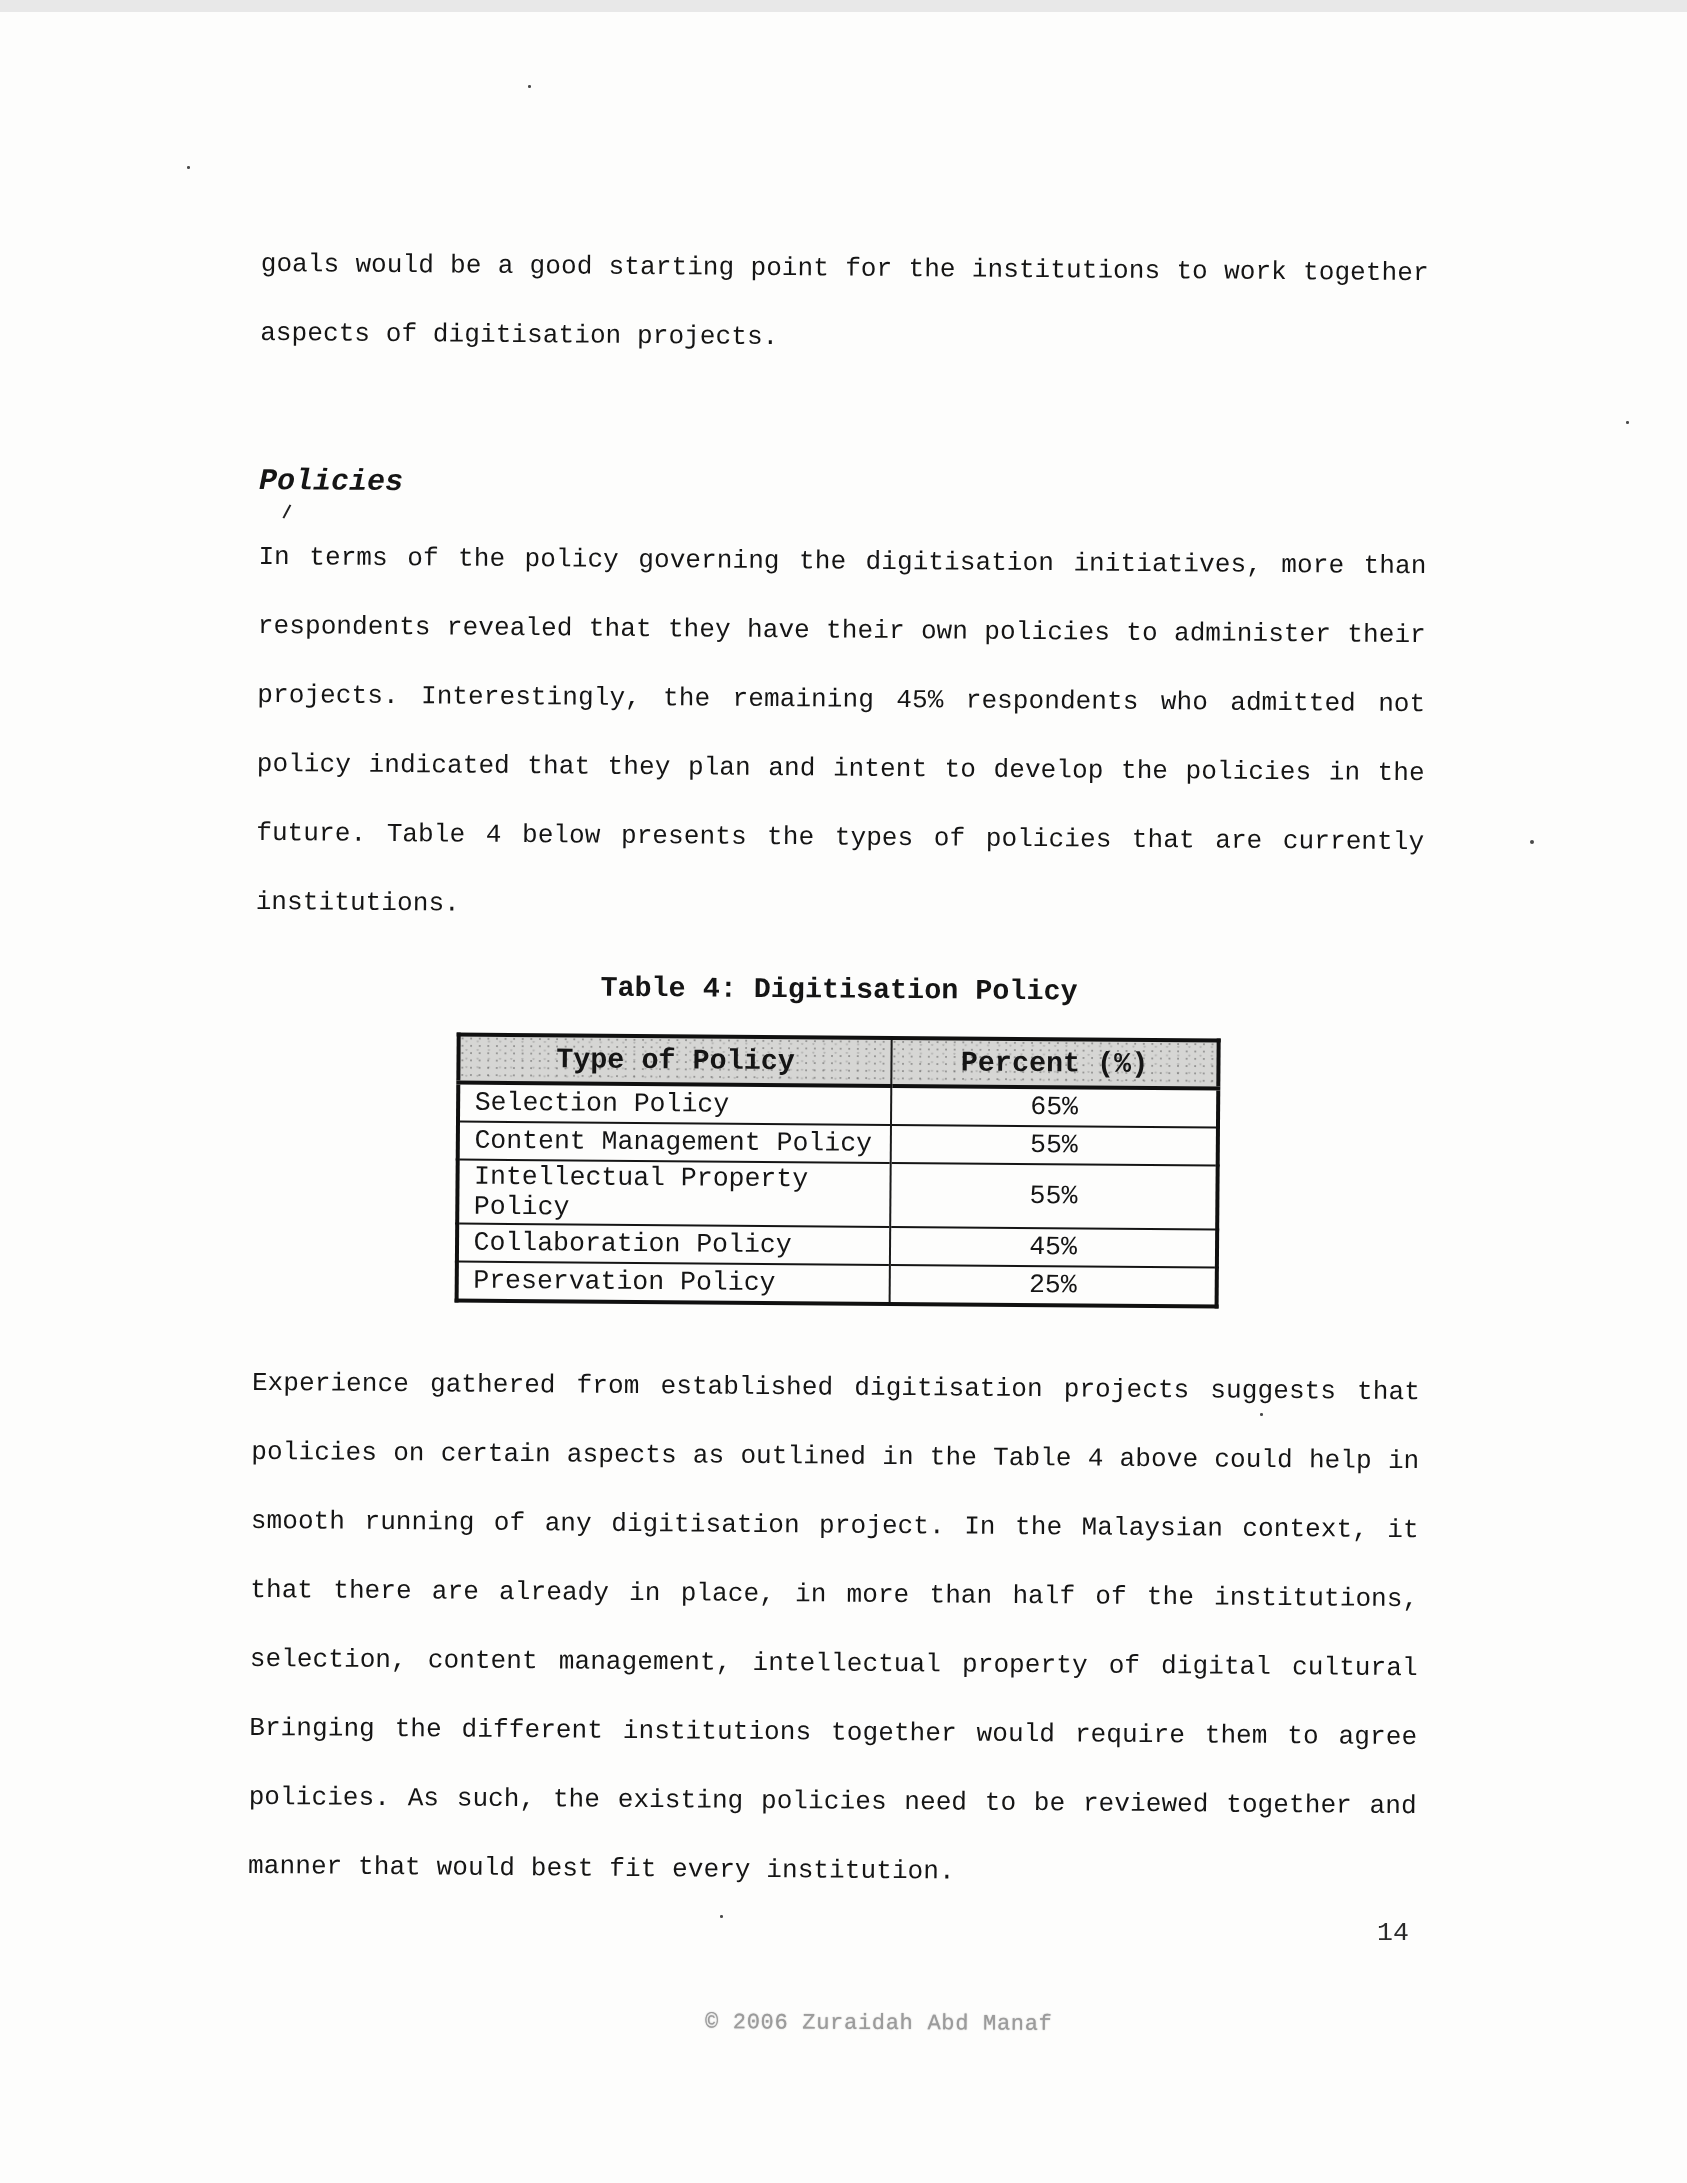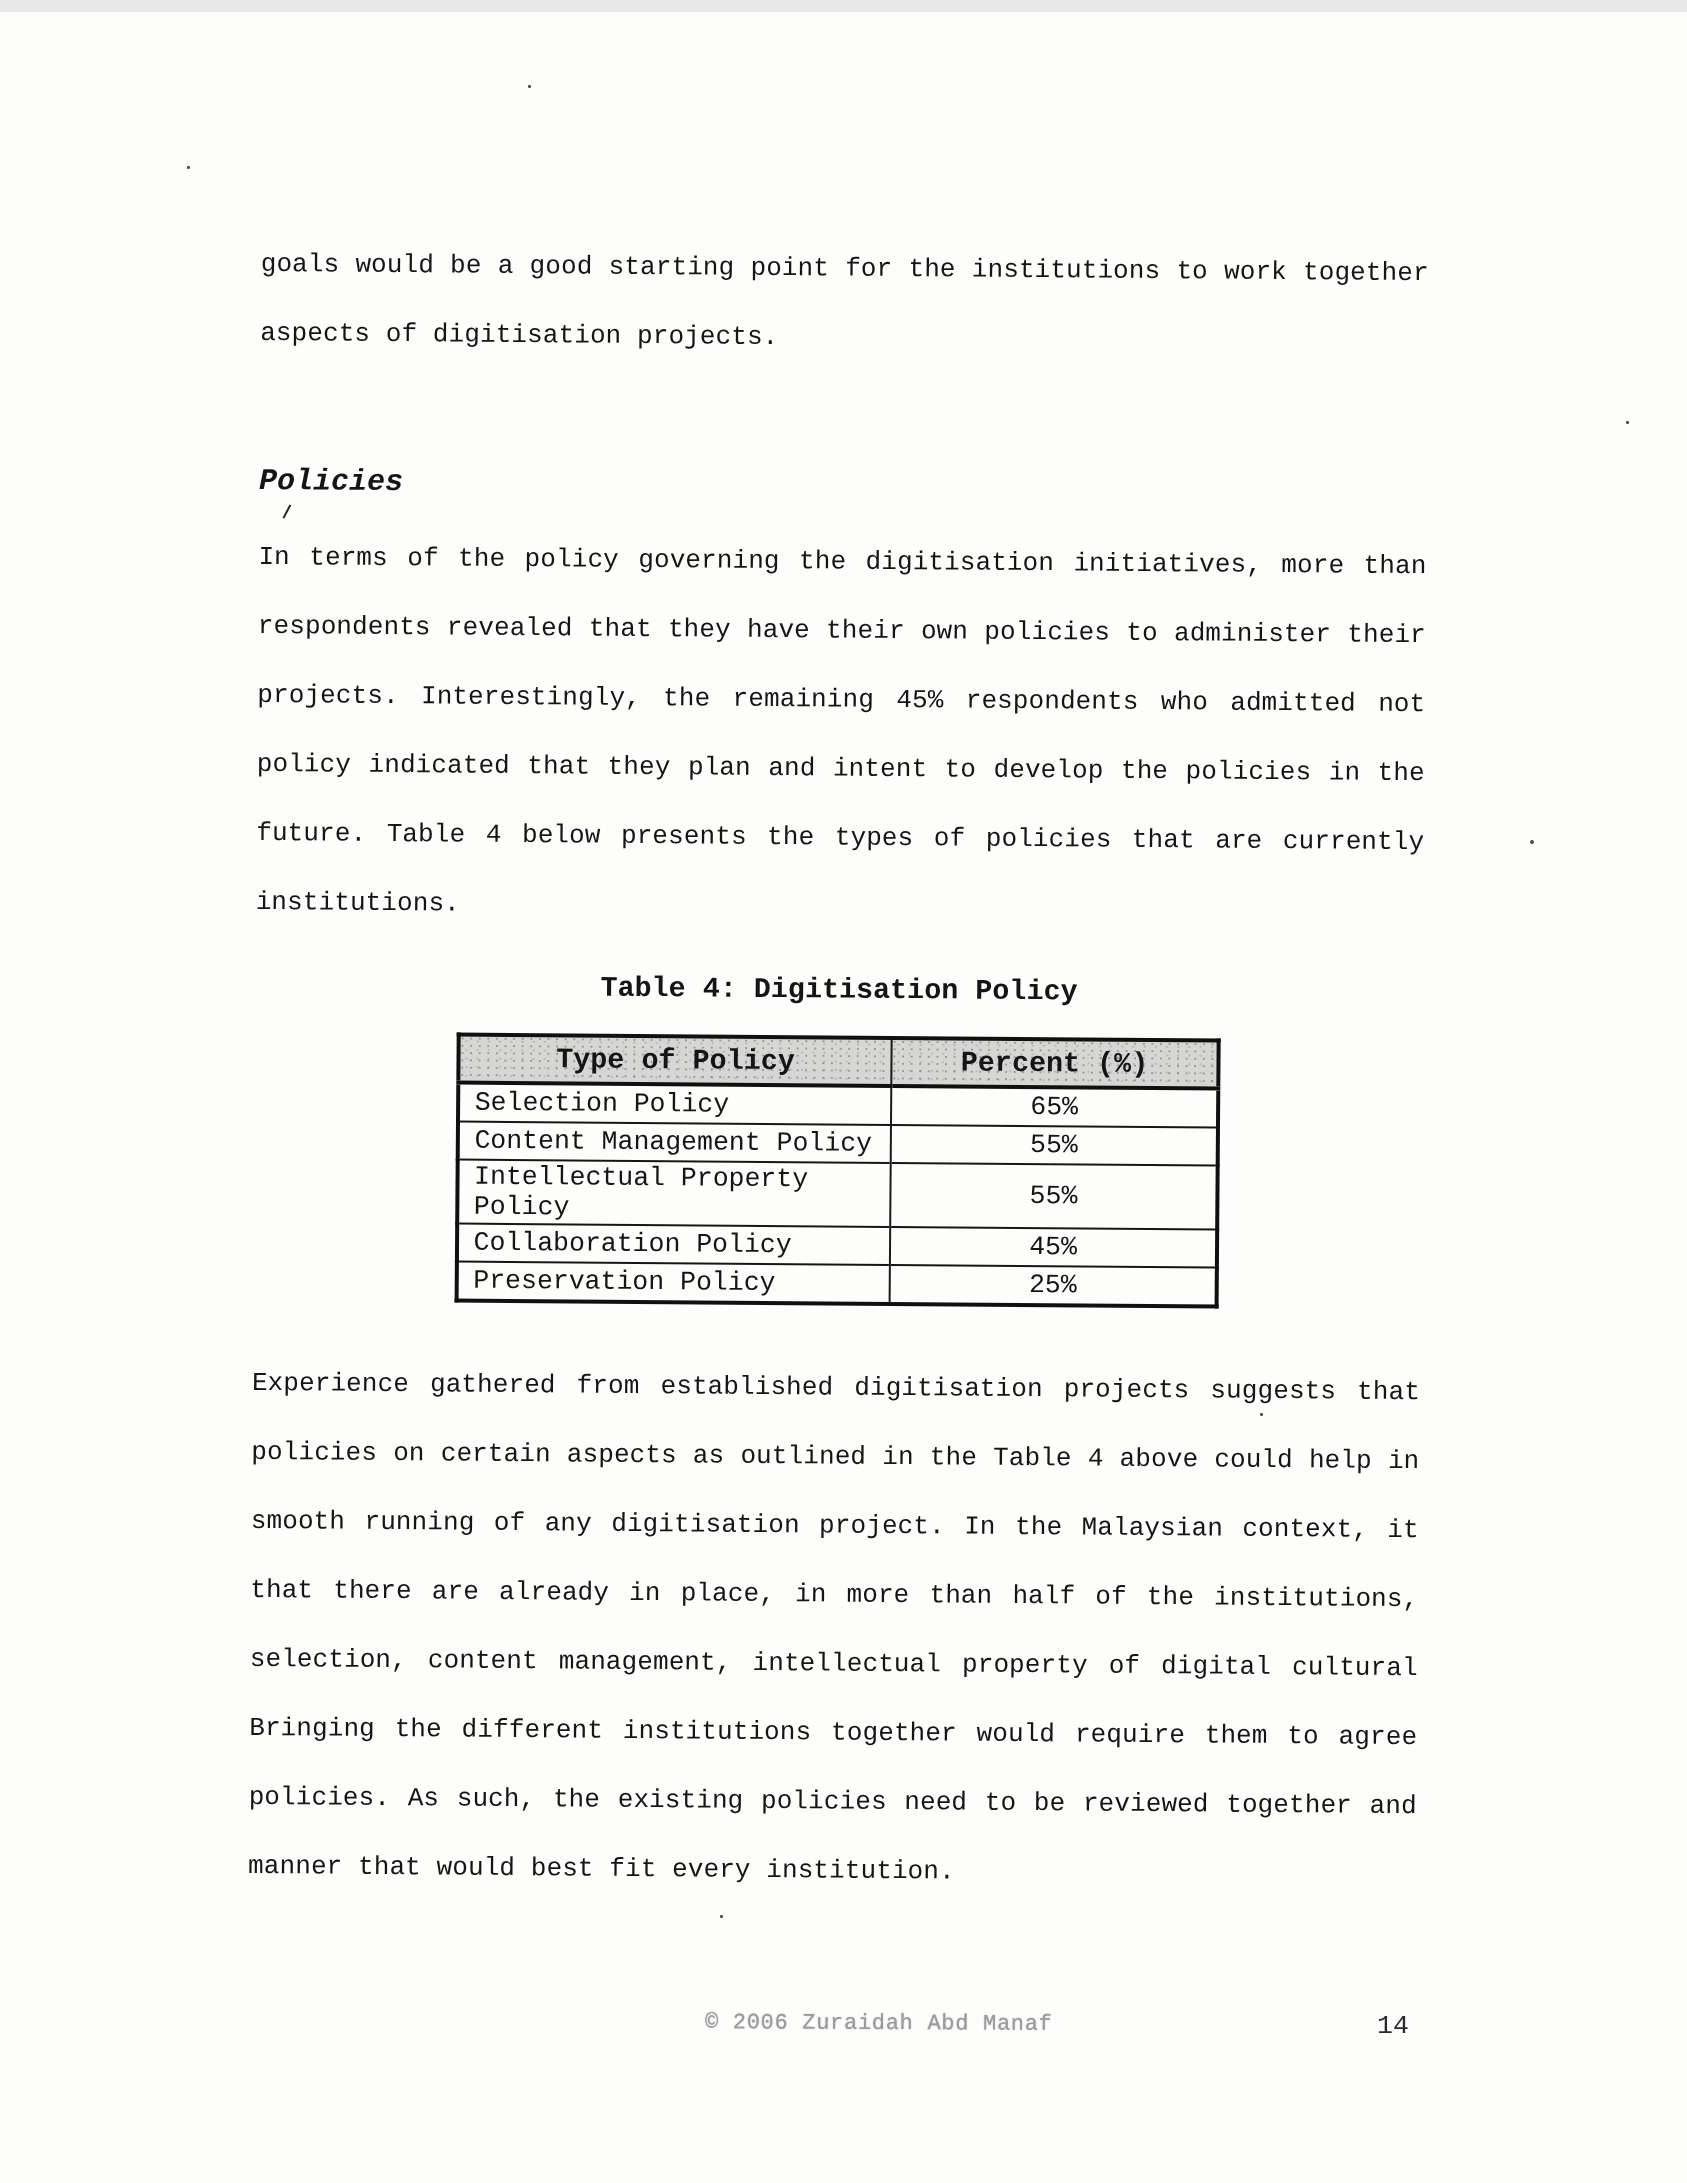--- a/index.html
+++ b/index.html
@@ -79,21 +79,21 @@
     position:absolute;
     left:705px; top:1999px;
     font-size:22px;
     color:#9b9b9b;
     letter-spacing:0.7px;
     text-shadow:0 0 1.3px rgba(150,150,150,0.9);
     transform:rotate(0.3deg);
   }
   .footer-pagenum {
     position:absolute;
-    left:1377px; top:1999px;
+    left:1377px; top:1906px;
     font-size:26.5px;
     color:#2a2a2a;
   }
   .speck { position:absolute; background:#4a4a4a; border-radius:50%; }
   .tickmark {
     position:absolute;
     width:2px; height:14.6px;
     background:#222;
     transform:rotate(28deg);
   }

